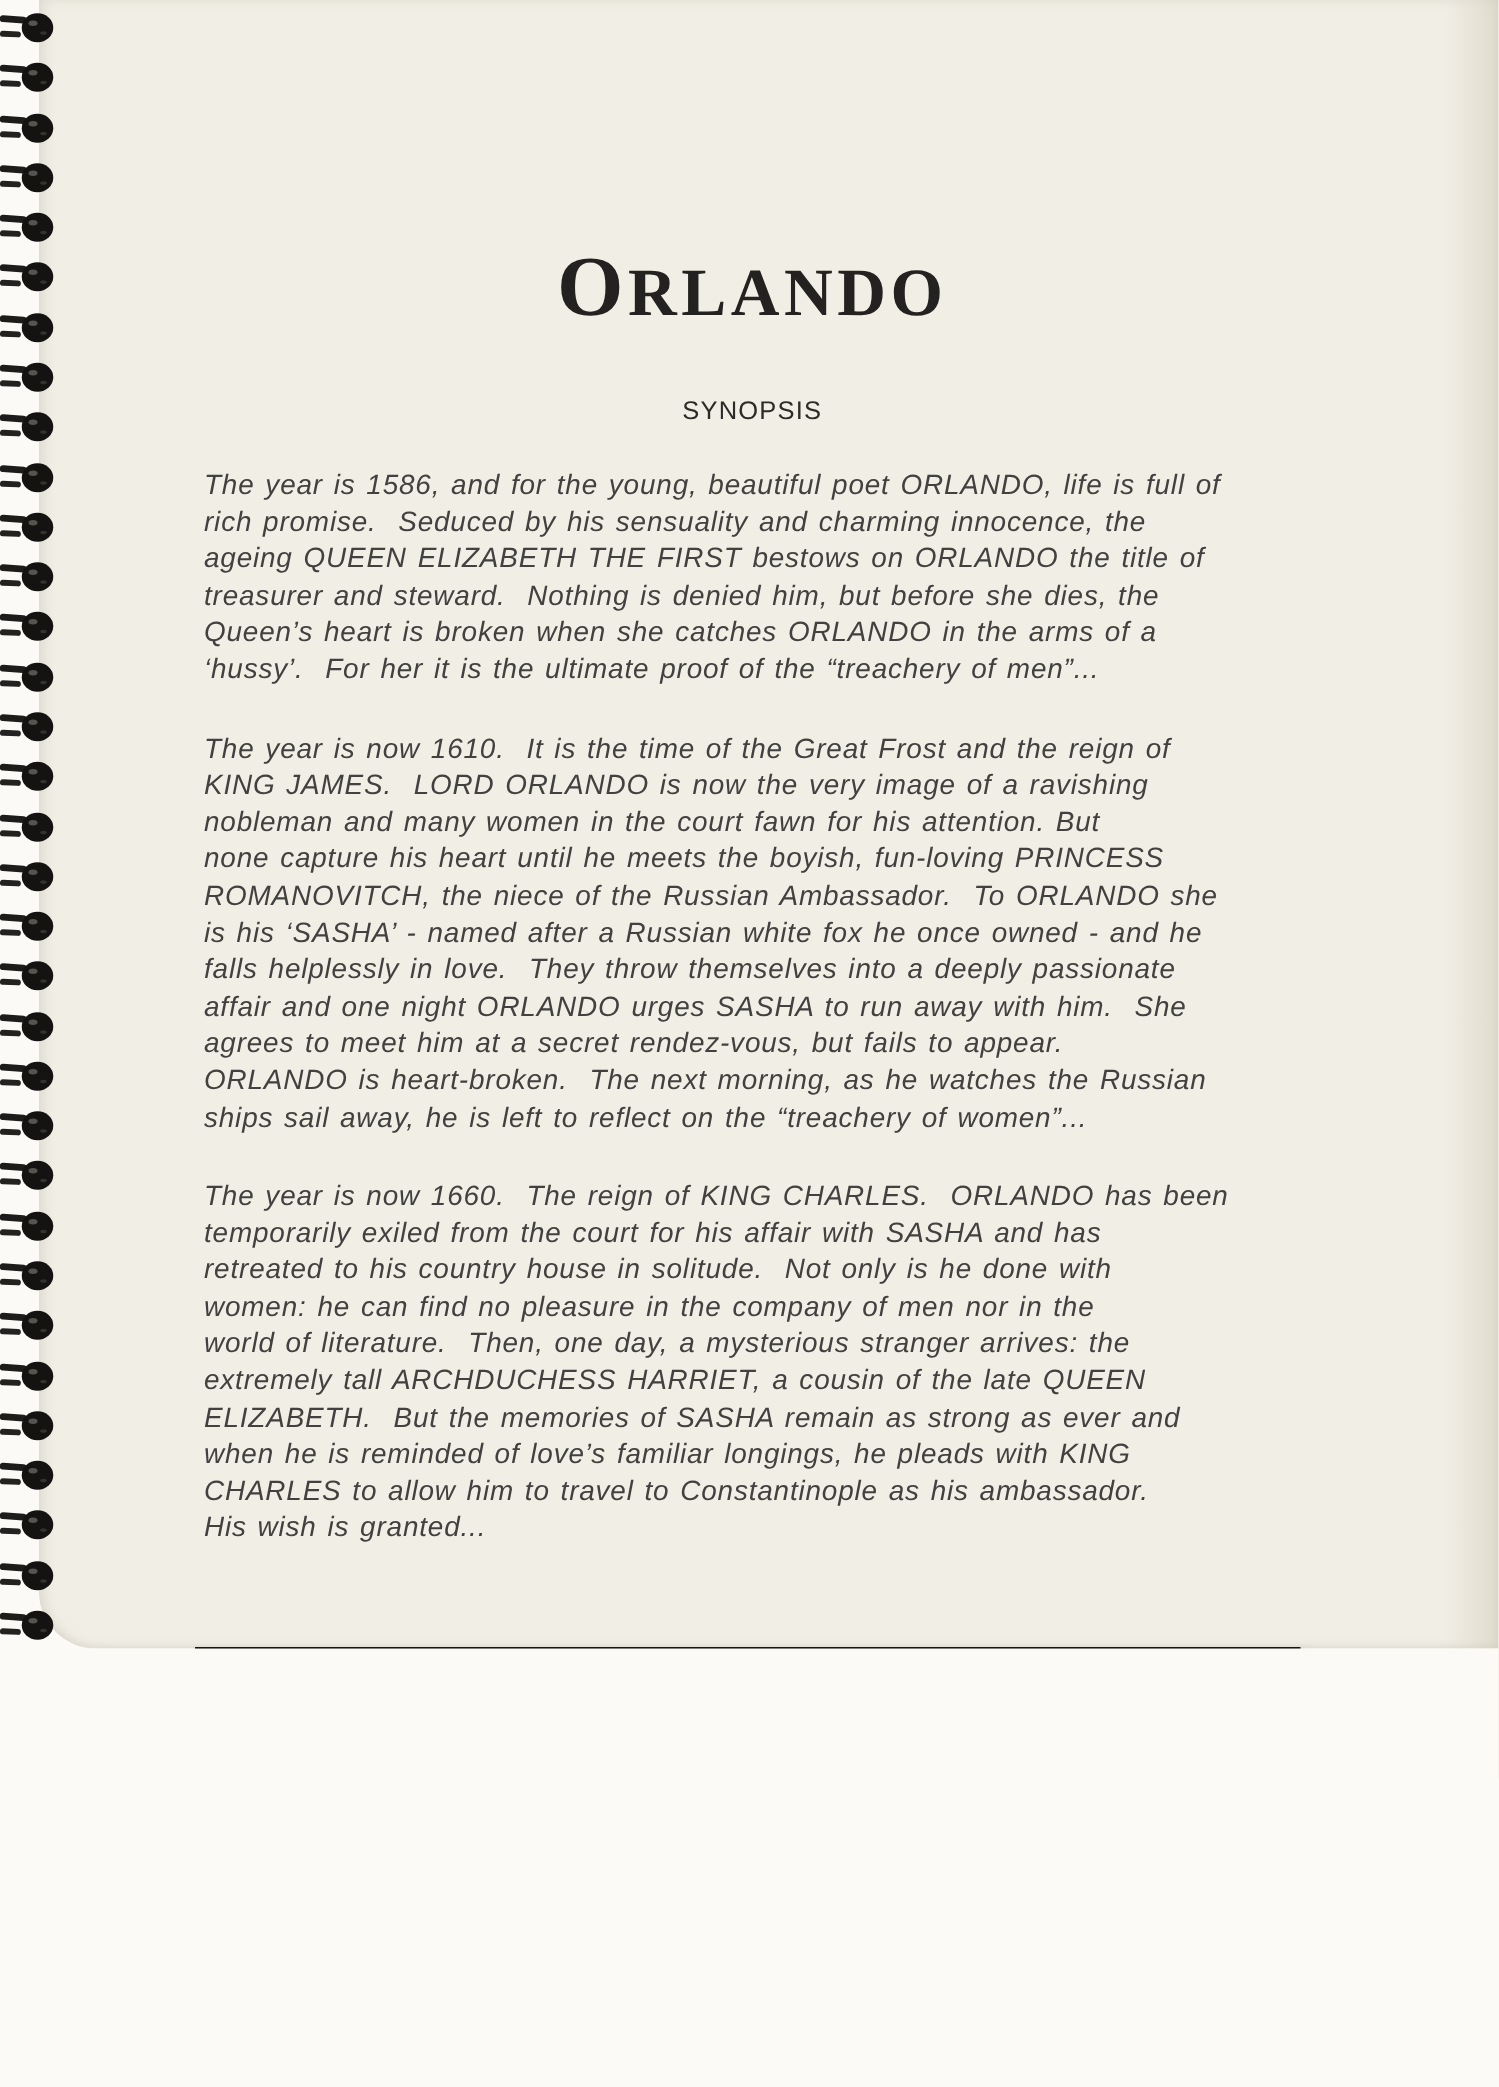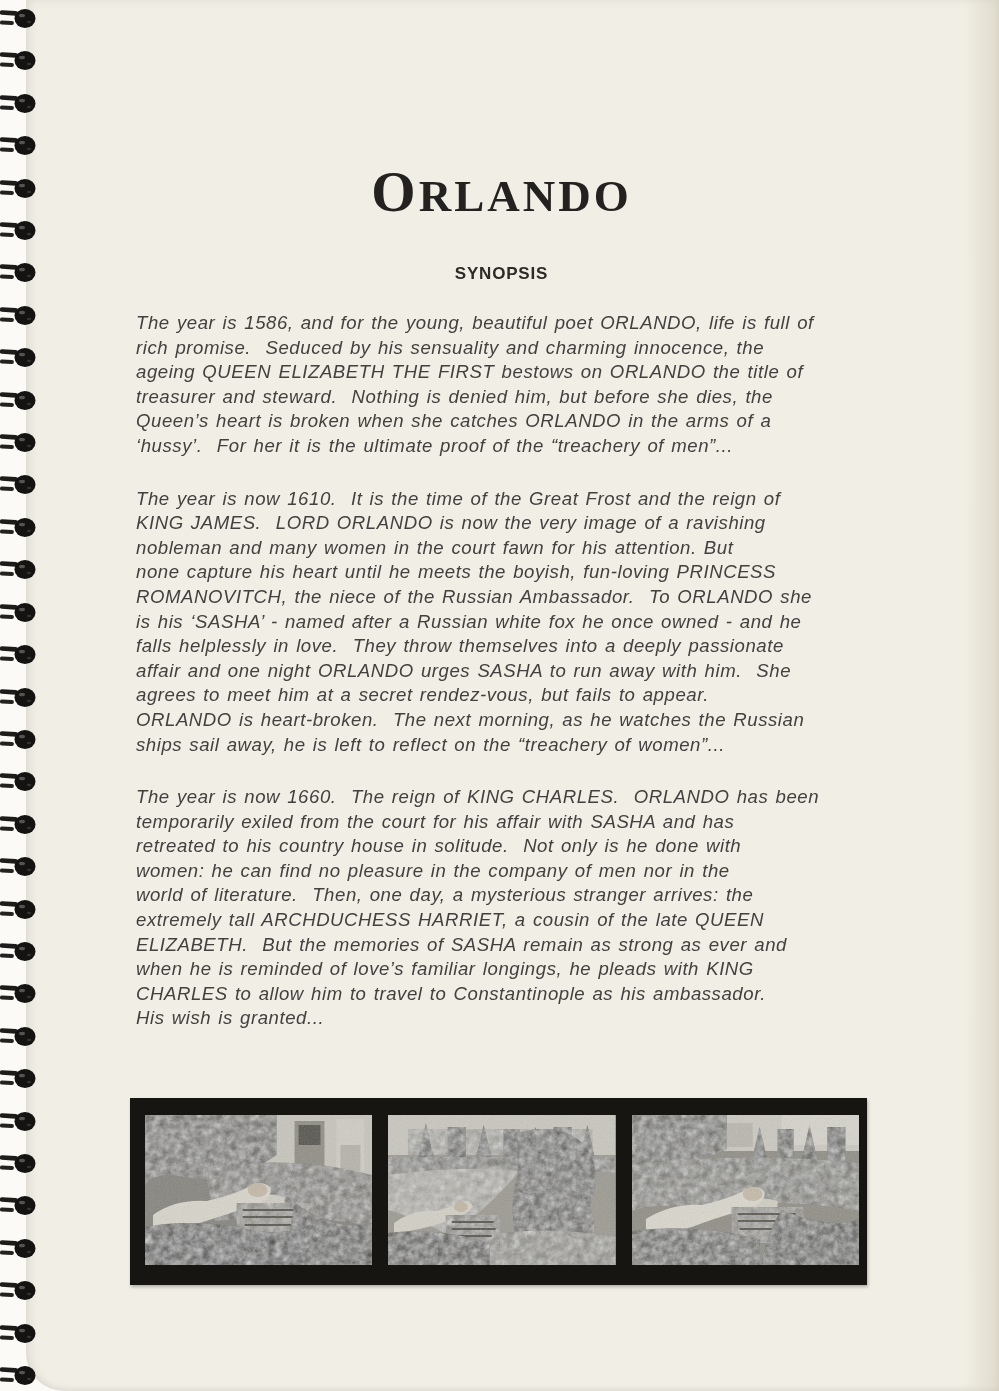--- a/index.html
+++ b/index.html
@@ -1,20 +1,20 @@
 <!DOCTYPE html>
 <html><head>
 <meta charset="utf-8">
 <style>
   html, body { margin: 0; padding: 0; }
   body { background: #fbfaf6; }
   .scan {
     position: relative;
     width: 999px;
-    height: 1391px;
+    height: 1099px;
     overflow: hidden;
     background: #fbfaf6;
     font-family: "Liberation Sans", sans-serif;
   }
   
   .paper {
     position: absolute;
     left: 26px; top: 0; right: 0; bottom: 0;
     background: #f1eee5;
     border-bottom-left-radius: 38px;
@@ -49,21 +49,21 @@
     letter-spacing: 3px;
     color: #242220;
   }
   .title::first-letter { font-size: 57px; }
   .heading {
     position: absolute;
     left: 136px; top: 264px; width: 731px;
     margin: 0;
     text-align: center;
     font-size: 17px;
-    font-weight: bold;
+    font-weight: normal;
     letter-spacing: 0.8px;
     color: #2d2b28;
   }
   .bodytext {
     position: absolute;
     left: 136px; top: 311px; width: 745px;
     font-size: 18.6px;
     line-height: 24.6px;
     letter-spacing: 0.55px;
     word-spacing: 1.5px;

